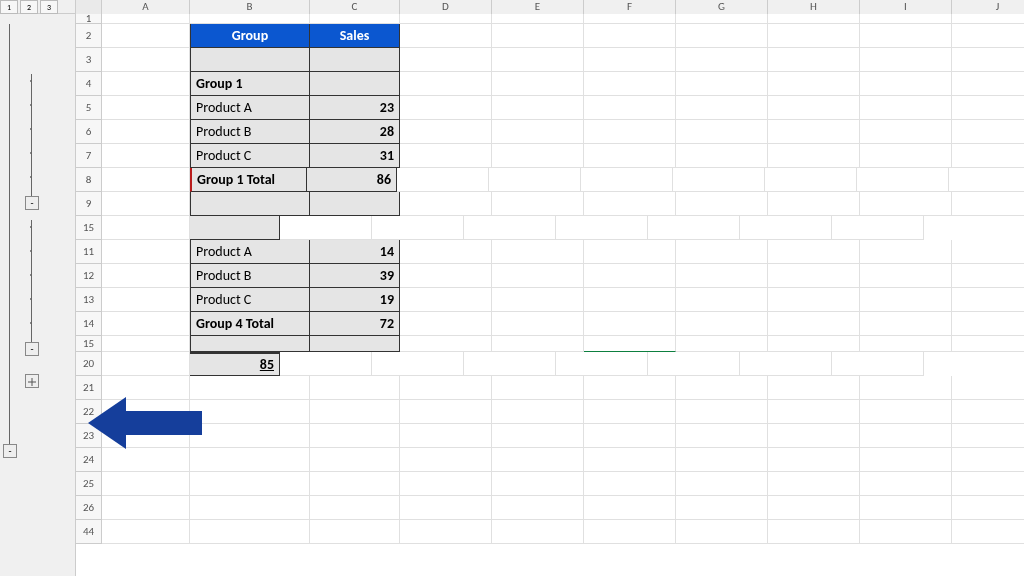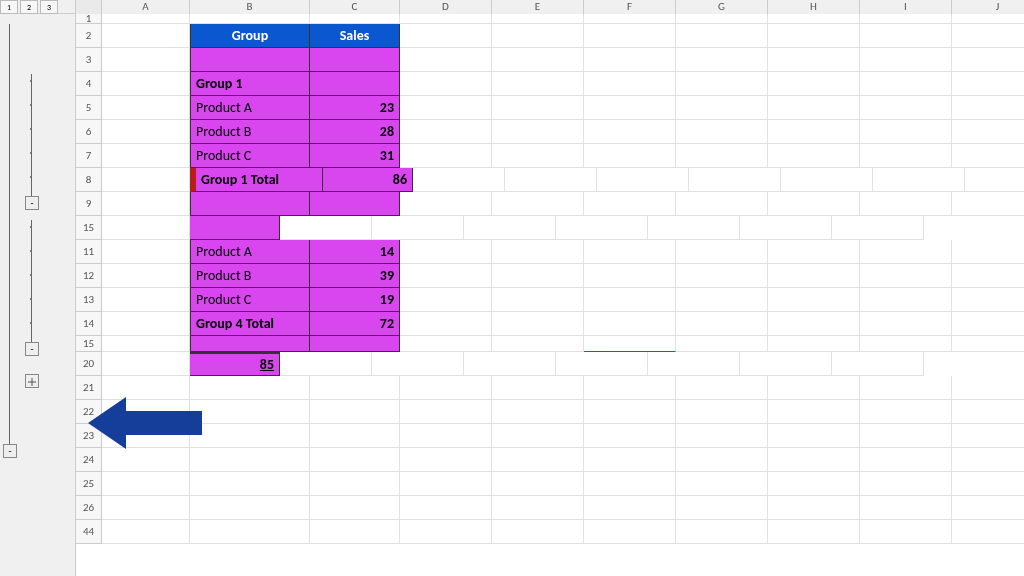--- a/index.html
+++ b/index.html
@@ -31,21 +31,21 @@
   
   .grid { position: absolute; left: 102px; top: 14px; }
   .row { display: flex; height: 24px; }
   .row.single { height: 16px; }
   .row.first  { height: 10px; }
   .cell { border-right: 1px solid #e0e0e0; border-bottom: 1px solid #e0e0e0; padding: 0 5px; display: flex; align-items: center; flex: none; overflow: hidden; }
   .cell.sel { border-bottom: 1px solid #0d7f3f; }
 
   
   .th { background: #0b57d0; color: #fff; font-weight: bold; justify-content: center; border-right: 1px solid #333 !important; border-bottom: 1px solid #333 !important; }
-  .tbl { border-right: 1px solid #333 !important; border-bottom: 1px solid #333 !important; background: #d946ef; }
+  .tbl { border-right: 1px solid #333 !important; border-bottom: 1px solid #333 !important; background: #e5e5e5; }
   .bold { font-weight: bold; }
   .num { justify-content: flex-end; font-weight: bold; }
 
   
   .arrow { position: absolute; left: 88px; top: 397px; pointer-events: none; }
   .arrow .shaft { position: absolute; left: 36px; top: 14px; width: 78px; height: 24px; background: #153e9b; }
   .arrow .head  { position: absolute; left: 0; top: 0; width: 0; height: 0; border-top: 26px solid transparent; border-bottom: 26px solid transparent; border-right: 38px solid #153e9b; }
 </style>
 </head>
 <body>
@@ -214,21 +214,21 @@
       <div class="cell" style="width:92px"></div>
       <div class="cell" style="width:92px"></div>
       <div class="cell" style="width:92px"></div>
       <div class="cell" style="width:92px"></div>
       <div class="cell" style="width:92px"></div>
       <div class="cell" style="width:92px"></div>
     </div>
 
     <div class="row">
       <div class="cell" style="width:88px"></div>
-      <div class="cell tbl bold" style="width:133px; border-left:6px solid #b91c1c;">Group 1 Total</div>
+      <div class="cell tbl bold" style="width:117px; border-left:2px solid #b91c1c;">Group 1 Total</div>
       <div class="cell tbl num" style="width:90px">86</div>
       <div class="cell" style="width:92px"></div>
       <div class="cell" style="width:92px"></div>
       <div class="cell" style="width:92px"></div>
       <div class="cell" style="width:92px"></div>
       <div class="cell" style="width:92px"></div>
       <div class="cell" style="width:92px"></div>
       <div class="cell" style="width:92px"></div>
     </div>
 

